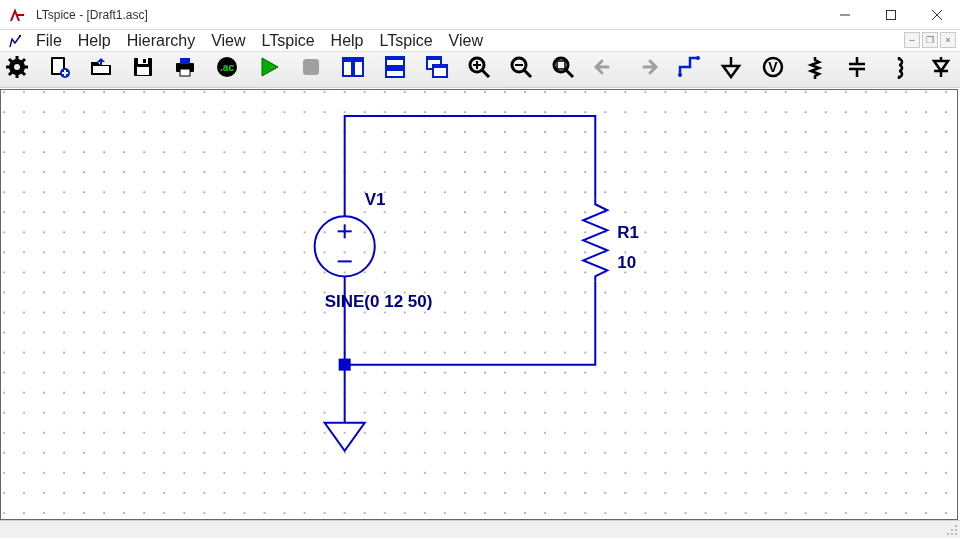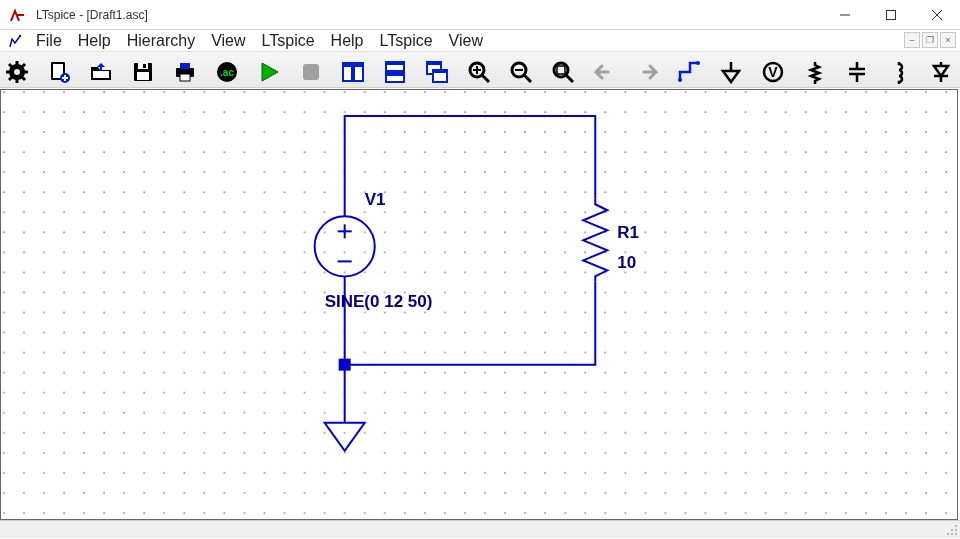--- a/index.html
+++ b/index.html
@@ -78,21 +78,21 @@
     font-size:9px;
     color:#666;
   }
 
   
   .toolbar {
     height: 36px;
     background: linear-gradient(#f6f6f6,#e9e9e9);
     border-bottom: 1px solid #cfcfcf;
     display: flex;
-    align-items: flex-end;
+    align-items: flex-start;
     padding: 0 1px;
     gap: 10px;
     overflow: hidden;
   }
   .tool-btn {
     width: 32px;
     height: 30px;
     display:flex;
     align-items:center;
     justify-content:center;

